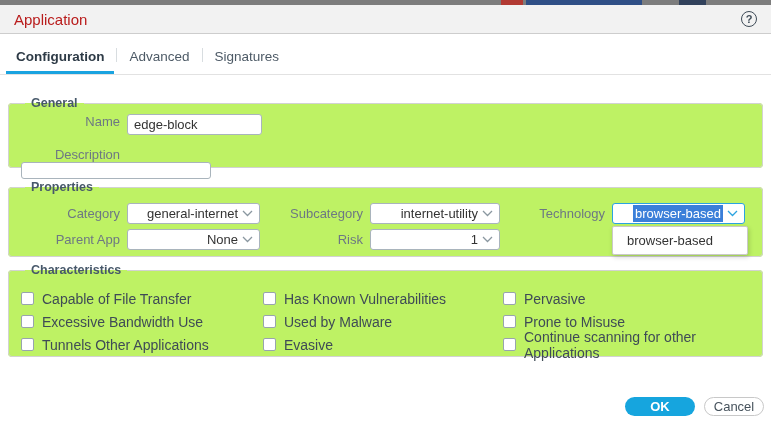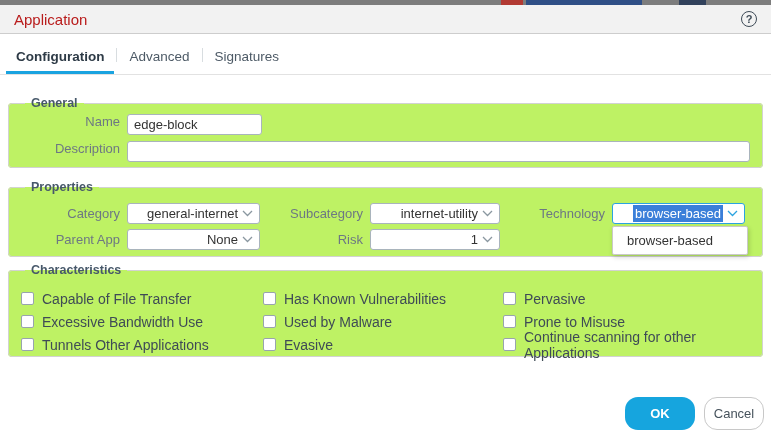--- a/index.html
+++ b/index.html
@@ -98,21 +98,21 @@
     background:#fff; margin-right:8px; flex:none; cursor:pointer;
   }
   .check-label { font-size:14px; color:#3f4b56; }
 
   
   .footer {
     position:absolute; top:397px; left:0; right:0; height:26px;
     display:flex; justify-content:flex-end; gap:9px; padding-right:7px;
   }
   .btn {
-    height:33px; border-radius:13px; display:inline-flex; align-items:center;
+    height:19px; border-radius:13px; display:inline-flex; align-items:center;
     justify-content:center; font-size:13px; cursor:pointer; border:none;
     font-family:"Liberation Sans", sans-serif;
   }
   .btn-ok { background:#16a5de; color:#fff; font-weight:bold; width:70px; }
   .btn-cancel { background:#fff; color:#46525c; border:1px solid #c8c8c8; width:60px; }
 </style>
 </head>
 <body>
 
 <div class="bg-strip">
@@ -133,21 +133,21 @@
   <span class="tab-sep"></span>
   <span class="tab">Signatures</span>
 </div>
 
 <fieldset class="group" id="fs-general">
   <legend>General</legend>
   <div class="form-row" style="margin-top:4px;">
     <span class="flabel w99">Name</span>
     <input class="text name-input" type="text" value="edge-block" style="">
   </div>
-  <div class="form-row" style="margin-top:6px;">
+  <div class="form-row" style="margin-top:12px;flex-direction:column;">
     <span class="flabel w99">Description</span>
     <input class="text desc-input" type="text" value="" style="">
   </div>
 </fieldset>
 
 <fieldset class="group" id="fs-properties">
   <legend>Properties</legend>
 
   <div class="prop-row prop-row1">
     <span class="flabel w99">Category</span>

